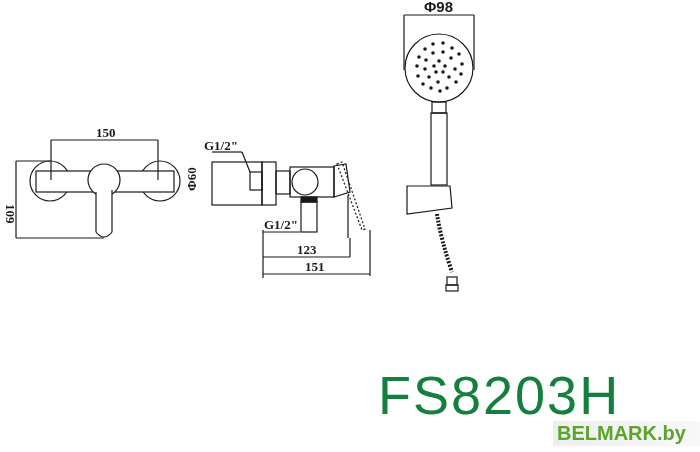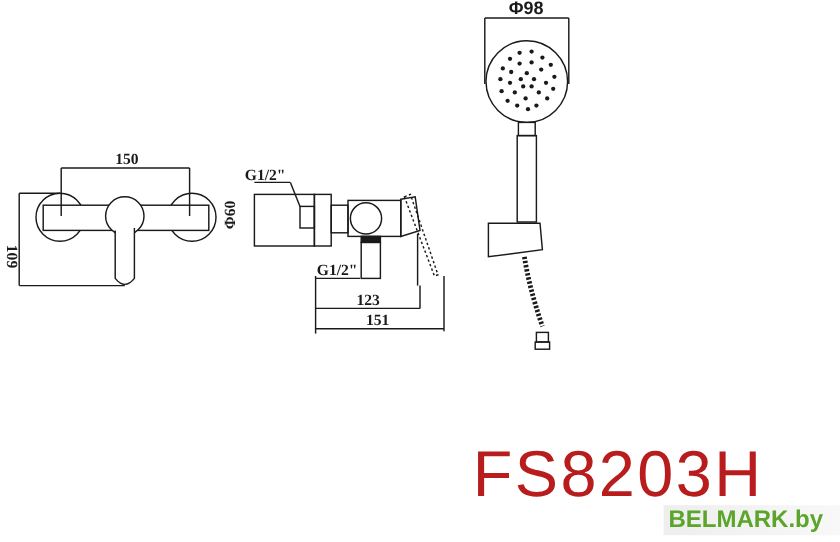--- a/index.html
+++ b/index.html
@@ -1,22 +1,22 @@
 <!DOCTYPE html>
 <html><head>
   <meta charset="utf-8">
   <style>
     html, body { margin: 0; padding: 0; background: #ffffff; }
     body { width: 700px; height: 452px; position: relative; overflow: hidden; }
     .drawing { position: absolute; left: 0; top: 0; width: 700px; height: 452px; }
     .dim { font-family: "Liberation Serif", "DejaVu Serif", serif; font-weight: bold; font-size: 13px; fill: #1a1a1a; }
     .model {
-      position: absolute; left: 394px; top: 368px;
+      position: absolute; left: 378px; top: 368px;
       font-family: "Liberation Sans", "DejaVu Sans", sans-serif;
-      font-size: 54px; letter-spacing: 2px; color: #b91c1c; line-height: 1;
+      font-size: 54px; letter-spacing: 2px; color: #15803d; line-height: 1;
     }
     .watermark {
       position: absolute; left: 553px; top: 421px;
       font-family: "Liberation Sans", "DejaVu Sans", sans-serif;
       font-weight: bold; font-size: 20px; color: #5aa52a;
       background: linear-gradient(90deg, rgba(235,235,235,0.85), rgba(240,240,240,0.4));
       padding: 1px 30px 1px 4px;
       text-align: right;
     }
   </style>

